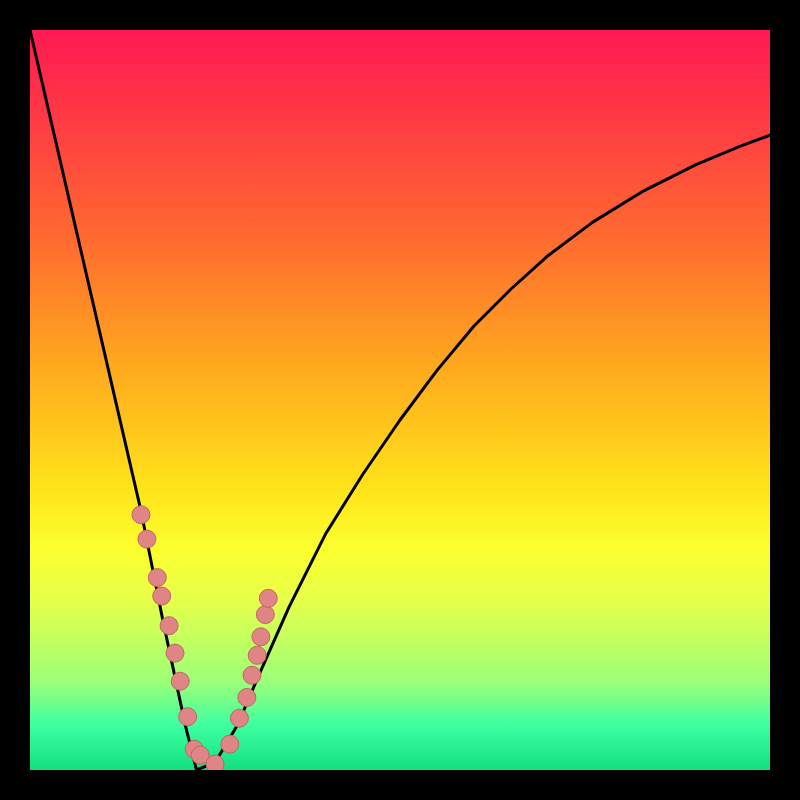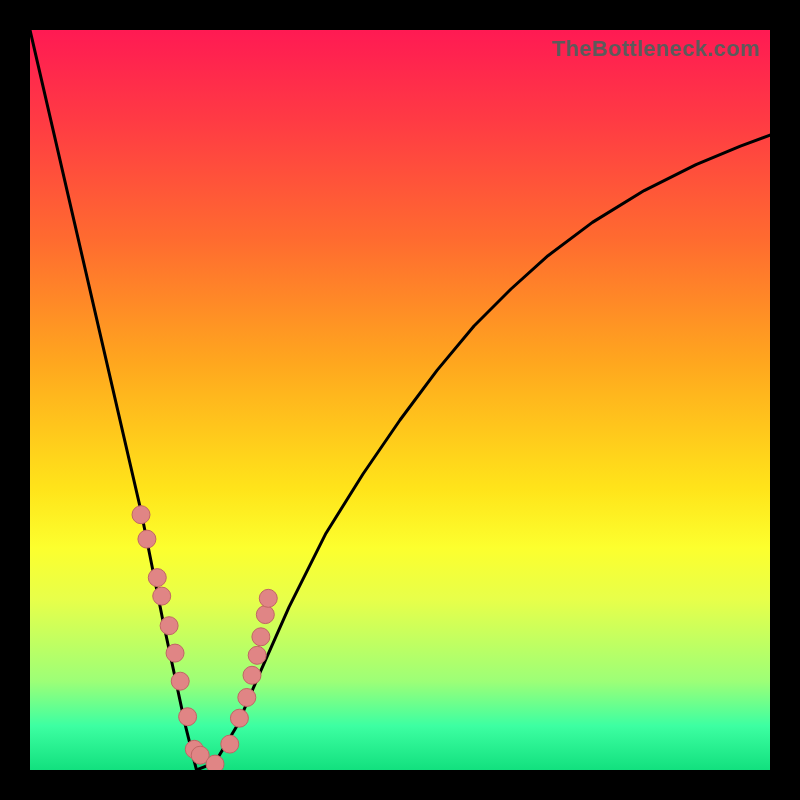--- a/index.html
+++ b/index.html
@@ -54,21 +54,20 @@
     top: 0;
     width: 740px;
     height: 740px;
   }
 </style>
 </head>
 <body>
 
 <div class="frame">
   <div class="plot-area">
-    <div class="watermark">TheBottleneck.com</div>
     <svg class="overlay" viewBox="0 0 740 740" preserveAspectRatio="none">
       <path id="curve-path" fill="none" stroke-width="3" stroke-linecap="round" stroke-linejoin="round" d="M0.00 0.00 L22.20 96.20 L44.40 192.40 L66.60 288.60 L88.80 384.80 L111.00 481.00 L133.20 592.00 L155.40 695.60 L166.50 740.00 L185.00 732.60 L207.20 695.60 L229.40 643.80 L259.00 577.20 L296.00 503.20 L333.00 444.00 L370.00 389.98 L407.00 340.40 L444.00 296.00 L481.00 259.00 L518.00 225.70 L562.40 192.40 L614.20 160.58 L666.00 134.68 L710.40 116.18 L740.00 105.08" stroke="#000000"></path>
       <g id="dots-group">
           <circle cx="111.00" cy="484.70" r="9" fill="#e08585" stroke="#c06565" stroke-width="1"></circle>
           <circle cx="116.92" cy="509.12" r="9" fill="#e08585" stroke="#c06565" stroke-width="1"></circle>
           <circle cx="127.28" cy="547.60" r="9" fill="#e08585" stroke="#c06565" stroke-width="1"></circle>
           <circle cx="131.72" cy="566.10" r="9" fill="#e08585" stroke="#c06565" stroke-width="1"></circle>
           <circle cx="139.12" cy="595.70" r="9" fill="#e08585" stroke="#c06565" stroke-width="1"></circle>
           <circle cx="145.04" cy="623.08" r="9" fill="#e08585" stroke="#c06565" stroke-width="1"></circle>
           <circle cx="150.22" cy="651.20" r="9" fill="#e08585" stroke="#c06565" stroke-width="1"></circle>

